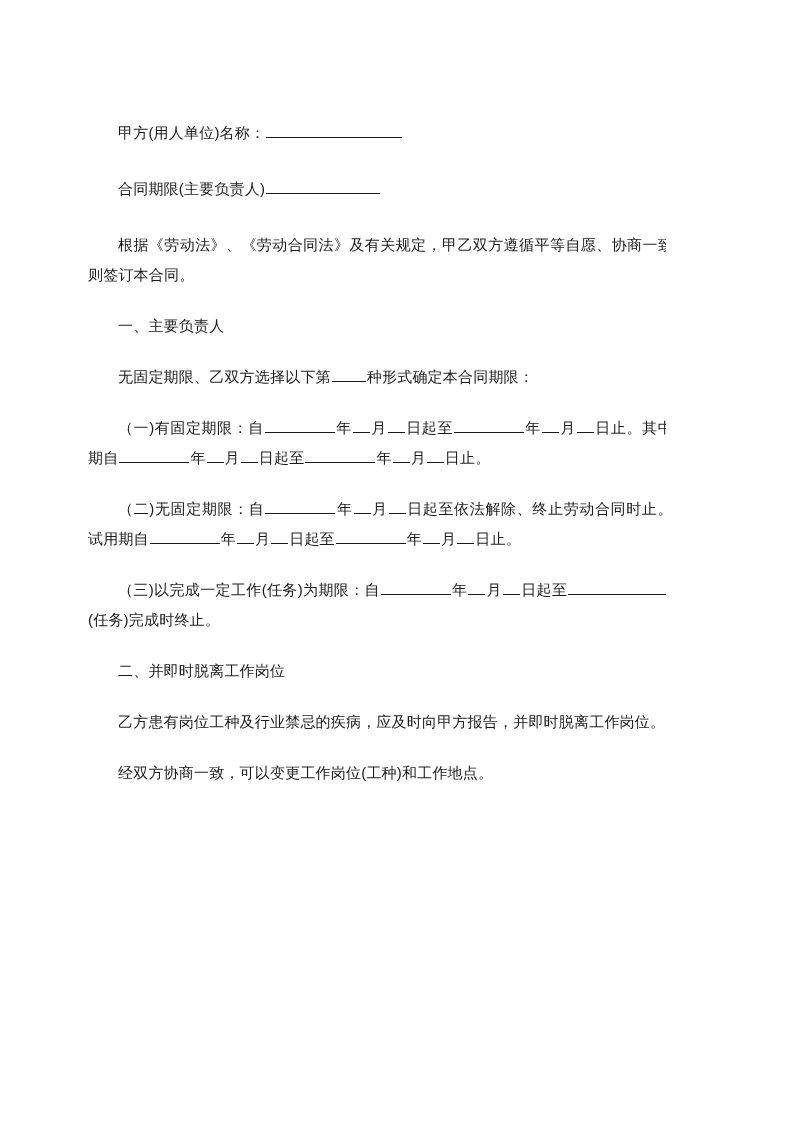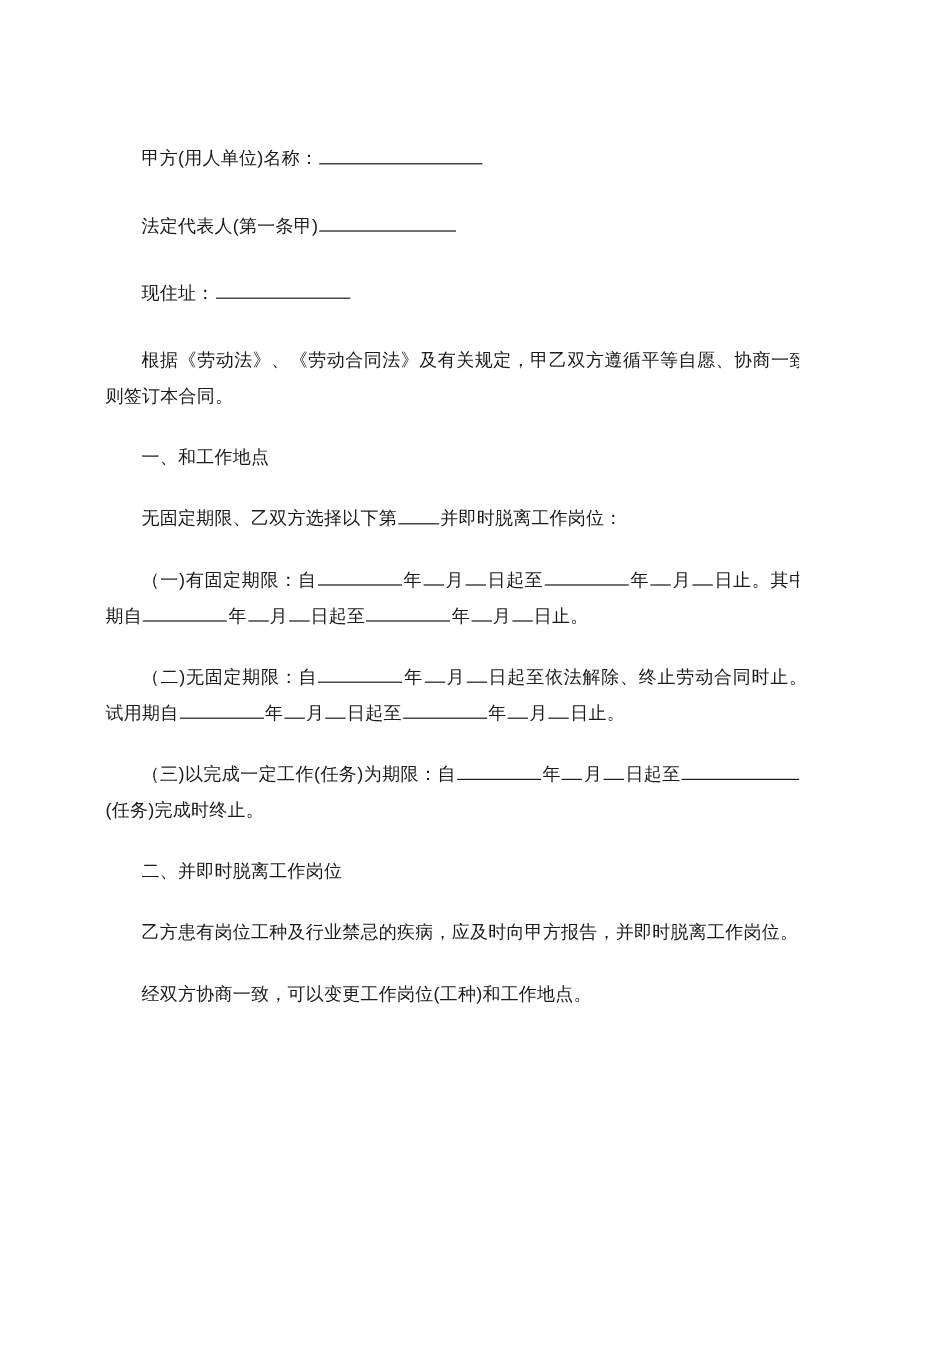--- a/index.html
+++ b/index.html
@@ -66,25 +66,24 @@
   .b-name { width: 136px; }
   .b-rep { width: 114px; }
   .b-addr { width: 112px; }
 </style>
 </head>
 <body>
 
 <div id="page">
   <div id="doc">
       <p class="para field"><span>甲方(用人单位)名称：</span><span class="blank b-name"></span></p>
-      <p class="para field"><span>法定代表人(第一条甲)</span><span class="blank b-rep"></span></p>
-      <p class="para field"><span>现住址：</span><span class="blank b-addr"></span></p>
+      <p class="para field"><span>合同期限(主要负责人)</span><span class="blank b-rep"></span></p>
       <p class="para indent"><span>根据《劳动法》、《劳动合同法》及有关规定，甲乙双方遵循平等自愿、协商一致的原则签订本合同。</span></p>
-      <p class="para heading"><span>一、和工作地点</span></p>
-      <p class="para indent"><span>无固定期限、乙双方选择以下第</span><span class="blank b-s"></span><span>并即时脱离工作岗位：</span></p>
+      <p class="para heading"><span>一、主要负责人</span></p>
+      <p class="para indent"><span>无固定期限、乙双方选择以下第</span><span class="blank b-s"></span><span>种形式确定本合同期限：</span></p>
       <p class="para indent"><span>（一)有固定期限：自</span><span class="blank b-m"></span><span>年</span><span class="blank b-xs"></span><span>月</span><span class="blank b-xs"></span><span>日起至</span><span class="blank b-m"></span><span>年</span><span class="blank b-xs"></span><span>月</span><span class="blank b-xs"></span><span>日止。其中试用期自</span><span class="blank b-m"></span><span>年</span><span class="blank b-xs"></span><span>月</span><span class="blank b-xs"></span><span>日起至</span><span class="blank b-m"></span><span>年</span><span class="blank b-xs"></span><span>月</span><span class="blank b-xs"></span><span>日止。</span></p>
       <p class="para indent"><span>（二)无固定期限：自</span><span class="blank b-m"></span><span>年</span><span class="blank b-xs"></span><span>月</span><span class="blank b-xs"></span><span>日起至依法解除、终止劳动合同时止。其中试用期自</span><span class="blank b-m"></span><span>年</span><span class="blank b-xs"></span><span>月</span><span class="blank b-xs"></span><span>日起至</span><span class="blank b-m"></span><span>年</span><span class="blank b-xs"></span><span>月</span><span class="blank b-xs"></span><span>日止。</span></p>
       <p class="para indent"><span>（三)以完成一定工作(任务)为期限：自</span><span class="blank b-m"></span><span>年</span><span class="blank b-xs"></span><span>月</span><span class="blank b-xs"></span><span>日起至</span><span class="blank b-l"></span><span>工作(任务)完成时终止。</span></p>
       <p class="para heading"><span>二、并即时脱离工作岗位</span></p>
       <p class="para indent"><span>乙方患有岗位工种及行业禁忌的疾病，应及时向甲方报告，并即时脱离工作岗位。</span></p>
       <p class="para indent"><span>经双方协商一致，可以变更工作岗位(工种)和工作地点。</span></p>
     </div>
 </div>
 
 </body></html>

